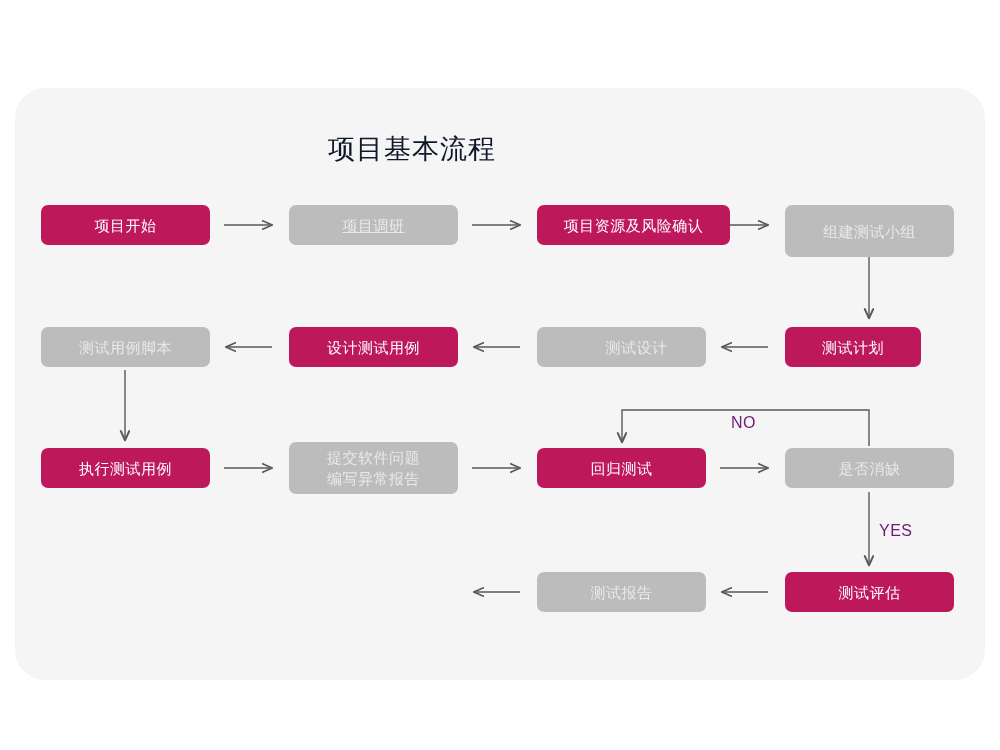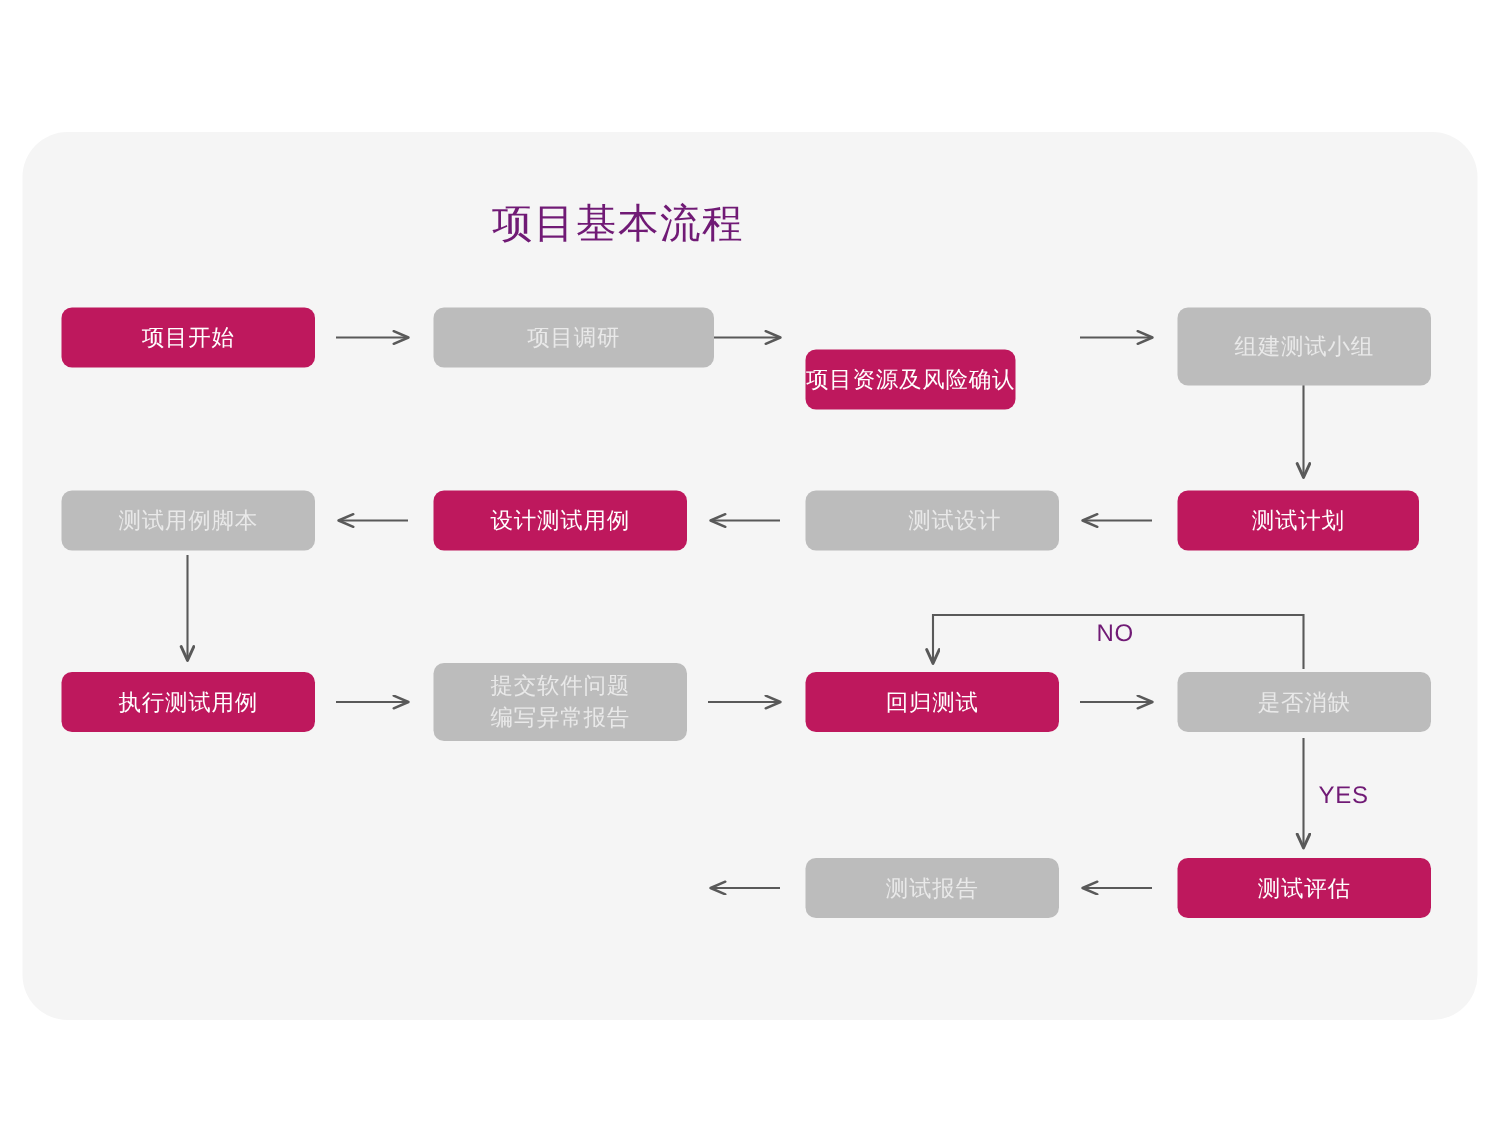--- a/index.html
+++ b/index.html
@@ -32,21 +32,21 @@
   }
 
   
   .chart-title {
     position: absolute;
     left: 0;
     top: 131px;
     width: 824px;
     text-align: center;
     font-size: 27px;
-    color: #701a75;
+    color: #0f172a;
     letter-spacing: 1px;
     font-weight: 400;
   }
 
   
   .node {
     position: absolute;
     box-sizing: border-box;
     border-radius: 7px;
     display: flex;
@@ -131,28 +131,28 @@
       <line x1="768" y1="592" x2="722" y2="592" marker-end="url(#ah)"></line>
       <line x1="520" y1="592" x2="474" y2="592" marker-end="url(#ah)"></line>
     </g>
   </svg>
 
   <div class="edge-label" style="left:731px; top:414px;">NO</div>
 
   <div class="edge-label" style="left:879px; top:522px;">YES</div>
 
   <div class="node purple" style="left:41px;  top:205px; width:169px; height:40px;">项目开始</div>
-  <div class="node gray" style="left:289px; top:205px; width:187px; height:40px;">项目调研</div>
-  <div class="node purple" style="left:537px; top:205px; width:140px; height:40px;margin-top:28px;">项目资源及风险确认</div>
+  <div class="node gray" style="left:289px; top:205px; width:169px; height:40px;text-decoration:underline;">项目调研</div>
+  <div class="node purple" style="left:537px; top:205px; width:193px; height:40px;">项目资源及风险确认</div>
   <div class="node gray" style="left:785px; top:205px; width:169px; height:52px;">组建测试小组</div>
 
   <div class="node gray" style="left:41px;  top:327px; width:169px; height:40px;">测试用例脚本</div>
   <div class="node purple" style="left:289px; top:327px; width:169px; height:40px;">设计测试用例</div>
   <div class="node gray" style="left:537px; top:327px; width:169px; height:40px;padding-left:30px;">测试设计</div>
-  <div class="node purple" style="left:785px; top:327px; width:161px; height:40px;">测试计划</div>
+  <div class="node purple" style="left:785px; top:327px; width:136px; height:40px;">测试计划</div>
 
   <div class="node purple" style="left:41px;  top:448px; width:169px; height:40px;">执行测试用例</div>
   <div class="node gray" style="left:289px; top:442px; width:169px; height:52px;">提交软件问题
 编写异常报告</div>
   <div class="node purple" style="left:537px; top:448px; width:169px; height:40px;">回归测试</div>
   <div class="node gray" style="left:785px; top:448px; width:169px; height:40px;">是否消缺</div>
 
   <div class="node gray" style="left:537px; top:572px; width:169px; height:40px;">测试报告</div>
   <div class="node purple" style="left:785px; top:572px; width:169px; height:40px;">测试评估</div>
 

